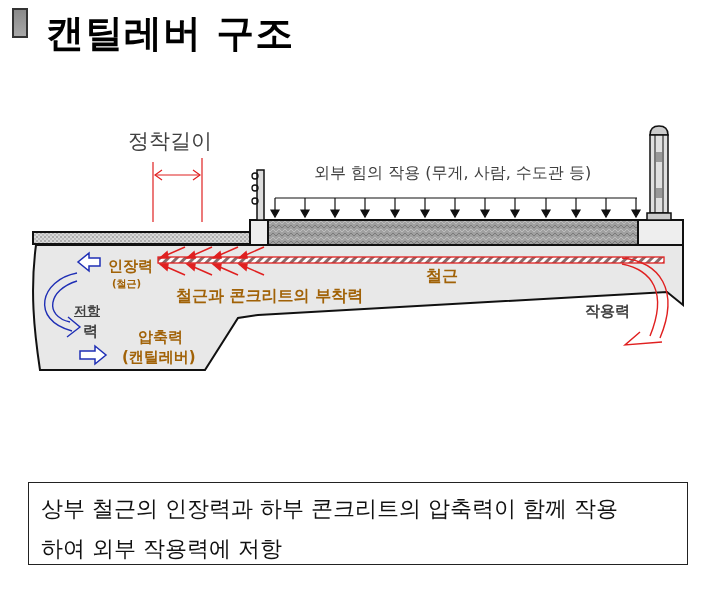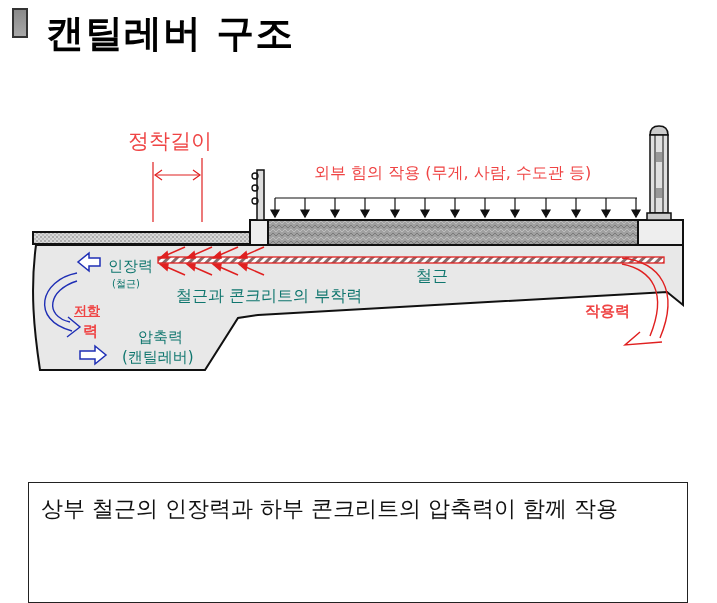--- a/index.html
+++ b/index.html
@@ -3,23 +3,23 @@
 <meta charset="utf-8">
 <style>
   html, body { margin:0; padding:0; background:#ffffff; }
   body { width:717px; height:603px; position:relative; overflow:hidden;
          font-family: "DejaVu Sans", "Liberation Sans", sans-serif; }
   .title-wrap { position:absolute; left:12px; top:8px; display:flex; align-items:flex-start; }
   .title-bullet { width:16px; height:30px; background:linear-gradient(#8a8a8a,#a8a8a8); border:2px solid #333; box-sizing:border-box; margin-right:18px; }
   .title-text { font-size:38px; font-weight:bold; color:#000; letter-spacing:1px; }
   svg.diagram { position:absolute; left:0; top:0; }
   .lbl { position:absolute; white-space:nowrap; }
-  .lbl-black { color:#ef4444; }
-  .lbl-blue { color:#0f766e; font-weight:normal; }
-  .note-box { position:absolute; left:28px; top:482px; width:660px; height:121px; border:1.5px solid #222; box-sizing:border-box; padding:6px 12px; }
+  .lbl-black { color:#404040; }
+  .lbl-blue { color:#a16207; font-weight:bold; }
+  .note-box { position:absolute; left:28px; top:482px; width:660px; height:83px; border:1.5px solid #222; box-sizing:border-box; padding:6px 12px; }
   .note-line { font-size:22px; color:#111; line-height:40px; white-space:nowrap; }
 </style>
 </head>
 <body>
 
 <div class="title-wrap">
   <div class="title-bullet"></div>
   <div class="title-text">캔틸레버 구조</div>
 </div>
 
@@ -156,22 +156,23 @@
     <path d="M77 281 C48 290 44 316 70 322"></path>
     <path d="M68 317 L80 327 L67 337"></path>
   </g>
 </svg>
 
 <div class="lbl lbl-black" style="left:128px;top:127px;font-size:21px;">정착길이</div>
 <div class="lbl lbl-black" style="left:314px;top:163px;font-size:16px;">외부 힘의 작용 (무게, 사람, 수도관 등)</div>
 <div class="lbl lbl-blue" style="left:108px;top:257px;font-size:15px;">인장력</div>
 <div class="lbl lbl-blue" style="left:112px;top:277px;font-size:10px;">(철근)</div>
 <div class="lbl lbl-blue" style="left:176px;top:286px;font-size:16px;text-align:right;">철근과 콘크리트의 부착력</div>
-<div class="lbl lbl-blue" style="left:416px;top:266px;font-size:16px;">철근</div>
+<div class="lbl lbl-blue" style="left:426px;top:266px;font-size:16px;">철근</div>
 <div class="lbl lbl-black" style="left:74px;top:302px;font-size:13px;font-weight:bold;text-decoration:underline;">저항</div>
 <div class="lbl lbl-black" style="left:83px;top:322px;font-size:15px;font-weight:bold;">력</div>
 <div class="lbl lbl-blue" style="left:138px;top:328px;font-size:15px;">압축력</div>
 <div class="lbl lbl-blue" style="left:122px;top:348px;font-size:15px;">(캔틸레버)</div>
 <div class="lbl lbl-black" style="left:573px;top:302px;font-size:15px;font-weight:bold;margin-left:12px;">작용력</div>
 
 <div class="note-box">
   <div class="note-line">상부 철근의 인장력과 하부 콘크리트의 압축력이 함께 작용</div>
+  <div class="note-line">하여 외부 작용력에 저항</div>
 </div>
 
 </body></html>

